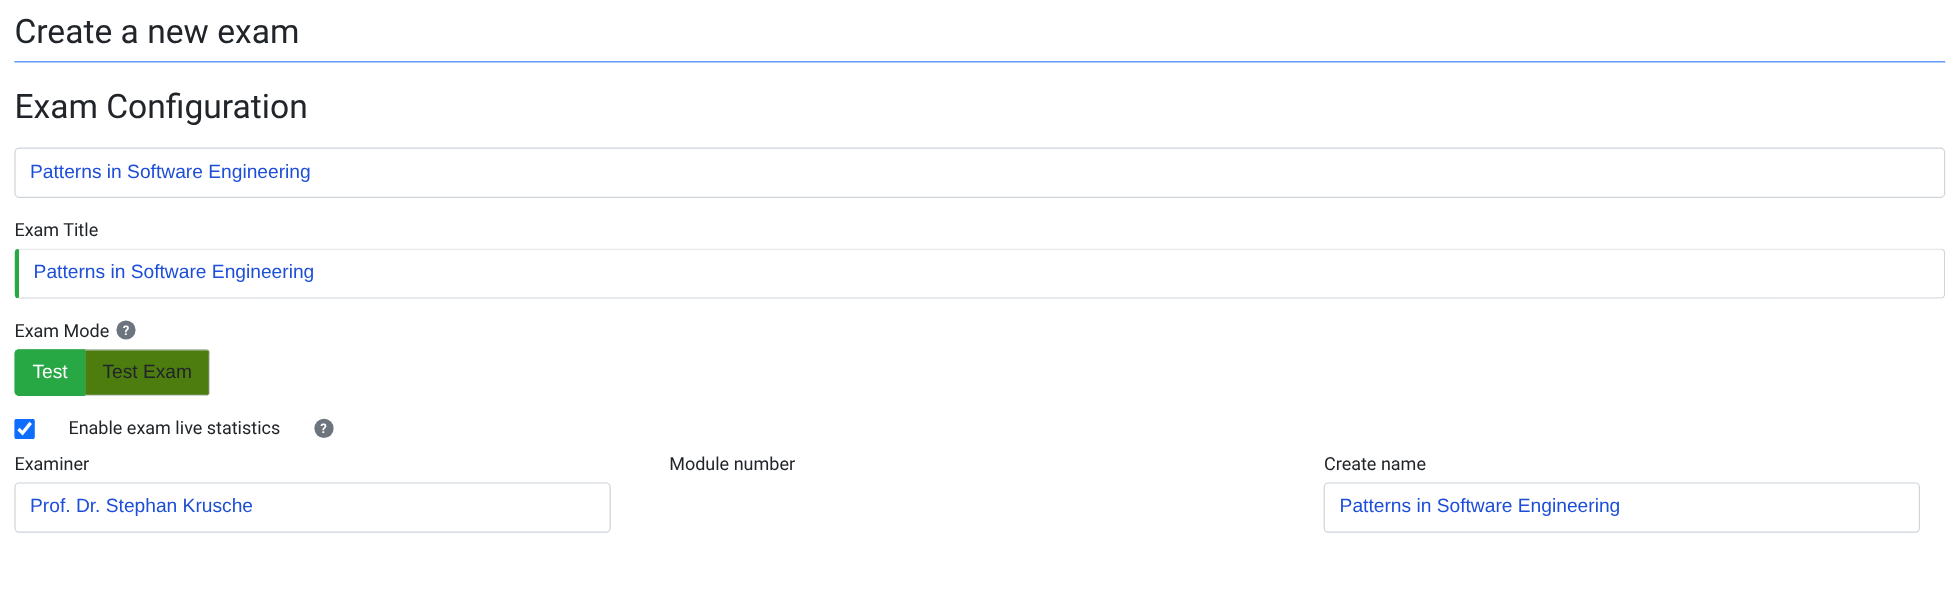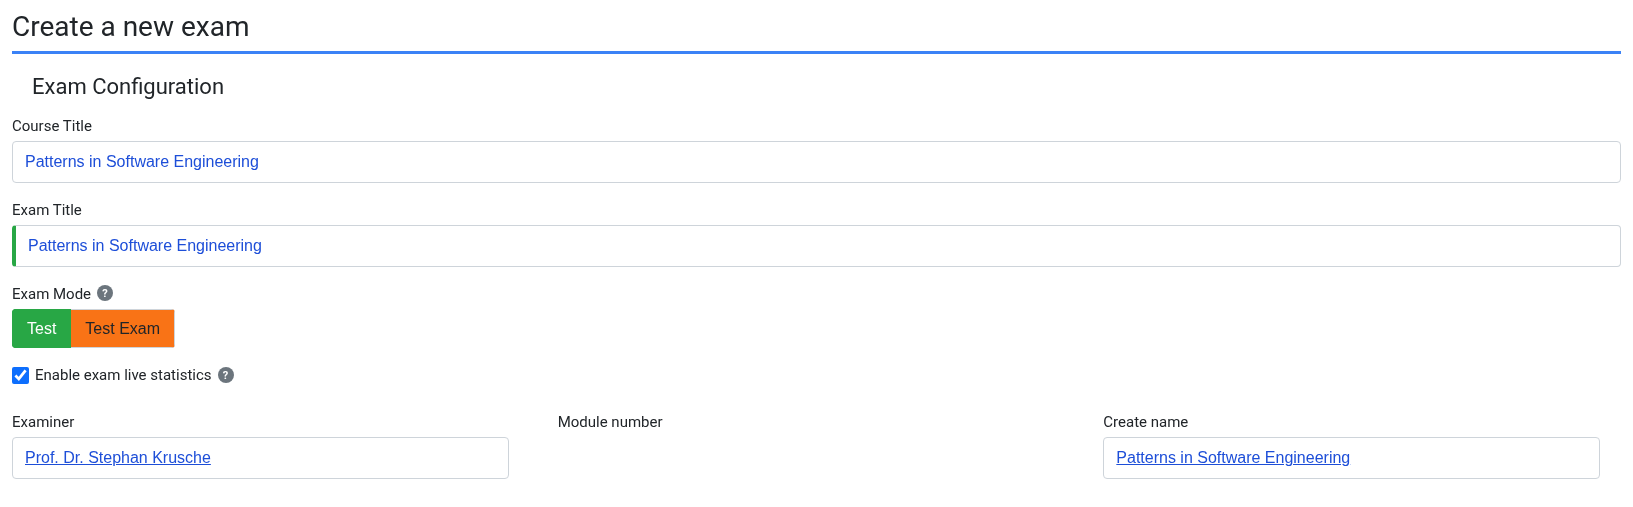--- a/index.html
+++ b/index.html
@@ -14,29 +14,28 @@
       background: #ffffff;
       padding: 10px 12px;
     }
 
     .page-title {
       font-size: 28px;
       font-weight: 400;
       color: #212529;
       padding-bottom: 8px;
       margin-bottom: 20px;
-      border-bottom: 3px solid #3b82f6;
+      border-bottom: 1px solid #3b82f6;
     }
 
     .section-title {
-      font-size: 22px;
+      font-size: 28px;
       font-weight: 400;
       color: #212529;
       margin-bottom: 18px;
-      margin-left: 20px;
     }
 
     .form-group {
       margin-bottom: 18px;
     }
 
     .form-label {
       display: block;
       font-size: 15px;
       color: #212529;
@@ -84,40 +83,40 @@
       display: inline-flex;
       border-radius: 4px;
       overflow: hidden;
     }
 
     .btn {
       padding: 9px 14px;
       font-size: 16px;
       line-height: 1.2;
       border: 1px solid #ced4da;
-      background: #f97316;
+      background: #4d7c0f;
       color: #212529;
       cursor: pointer;
     }
 
     .btn-group .btn:not(:first-child) {
       border-left: none;
     }
 
     .btn.active {
       background: #28a745;
       color: #fff;
       border-color: #28a745;
     }
 
     .checkbox-row {
       display: flex;
       align-items: center;
-      gap: 6px;
-      margin-bottom: 29px;
+      gap: 28px;
+      margin-bottom: 12px;
     }
 
     .checkbox-row input[type="checkbox"] {
       width: 17px;
       height: 17px;
       accent-color: #0d6efd;
       border-radius: 4px;
       cursor: pointer;
     }
 
@@ -127,32 +126,30 @@
     }
 
     .row-3 {
       display: grid;
       grid-template-columns: 1fr 1fr 1fr;
       gap: 28px;
     }
 
     .row-3 .form-control {
       width: 96%;
-      text-decoration: underline;
     }
   </style>
 </head>
 <body>
 
 <h1 class="page-title">Create a new exam</h1>
 
 <h2 class="section-title">Exam Configuration</h2>
 
 <div class="form-group">
-  <label class="form-label">Course Title</label>
   <input type="text" class="form-control" value="Patterns in Software Engineering" style="">
 </div>
 
 <div class="form-group">
   <label class="form-label">Exam Title</label>
   <input type="text" class="form-control valid-border" value="Patterns in Software Engineering" style="">
 </div>
 
 <div class="form-group">
   <div class="label-row">

